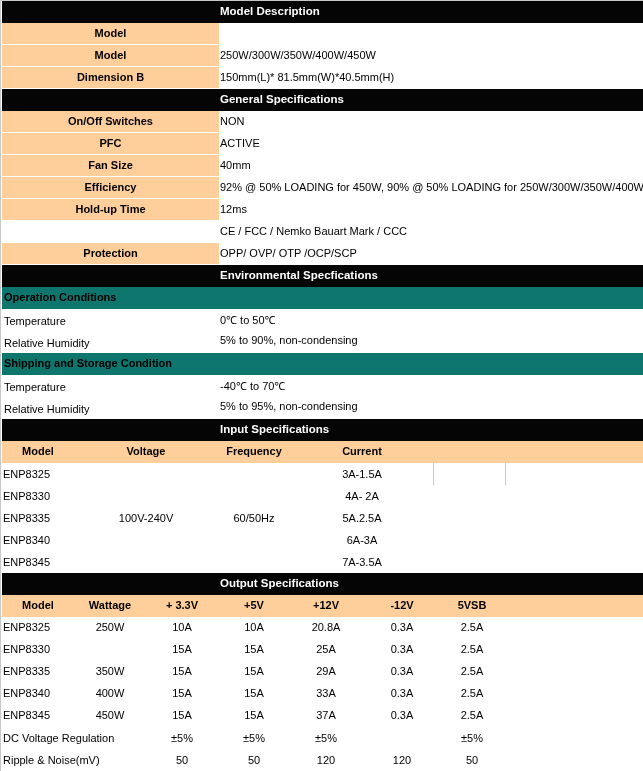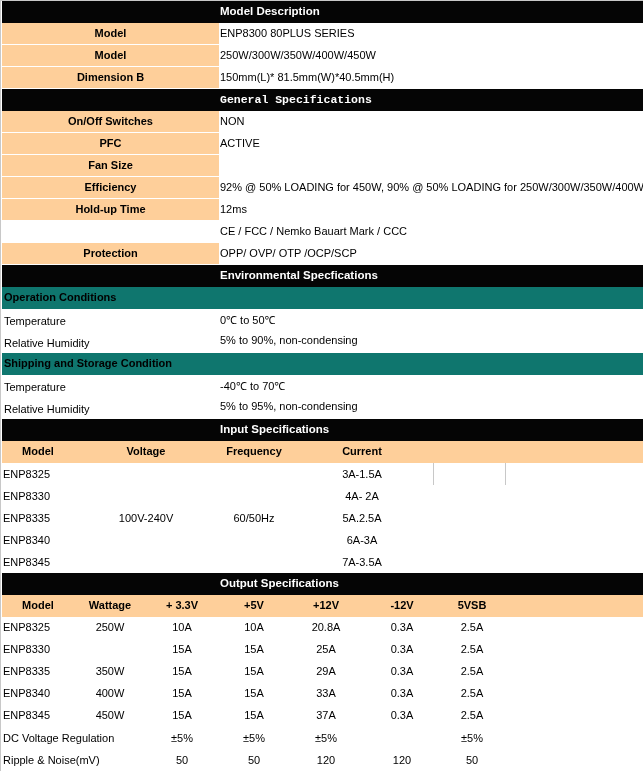--- a/index.html
+++ b/index.html
@@ -26,44 +26,44 @@
 </head>
 <body>
 
 <div class="frame">
 
   <div class="row hdr" style="top:0px;height:22px;">
     <span>Model Description</span>
   </div>
   <div class="row kv" style="top:22px;">
     <div class="k">Model</div>
-    <div class="v">ENP8300 80PLUS SERIES</div>
   </div>
   <div class="row kv" style="top:44px;">
     <div class="k">Model</div>
     <div class="v">250W/300W/350W/400W/450W</div>
   </div>
   <div class="row kv" style="top:66px;">
     <div class="k">Dimension B</div>
     <div class="v">150mm(L)* 81.5mm(W)*40.5mm(H)</div>
   </div>
 
-  <div class="row hdr" style="top:88px;font-family:Liberation Mono, monospace;">
+  <div class="row hdr" style="top:88px;">
     <span>General Specifications</span>
   </div>
   <div class="row kv" style="top:110px;">
     <div class="k">On/Off Switches</div>
     <div class="v">NON</div>
   </div>
   <div class="row kv" style="top:132px;">
     <div class="k">PFC</div>
     <div class="v">ACTIVE</div>
   </div>
   <div class="row kv" style="top:154px;">
     <div class="k">Fan Size</div>
+    <div class="v">40mm</div>
   </div>
   <div class="row kv" style="top:176px;">
     <div class="k">Efficiency</div>
     <div class="v">92% @ 50% LOADING for 450W, 90% @ 50% LOADING for 250W/300W/350W/400W</div>
   </div>
   <div class="row kv" style="top:198px;">
     <div class="k">Hold-up Time</div>
     <div class="v">12ms</div>
   </div>
   <div class="row kv" style="top:220px;">

